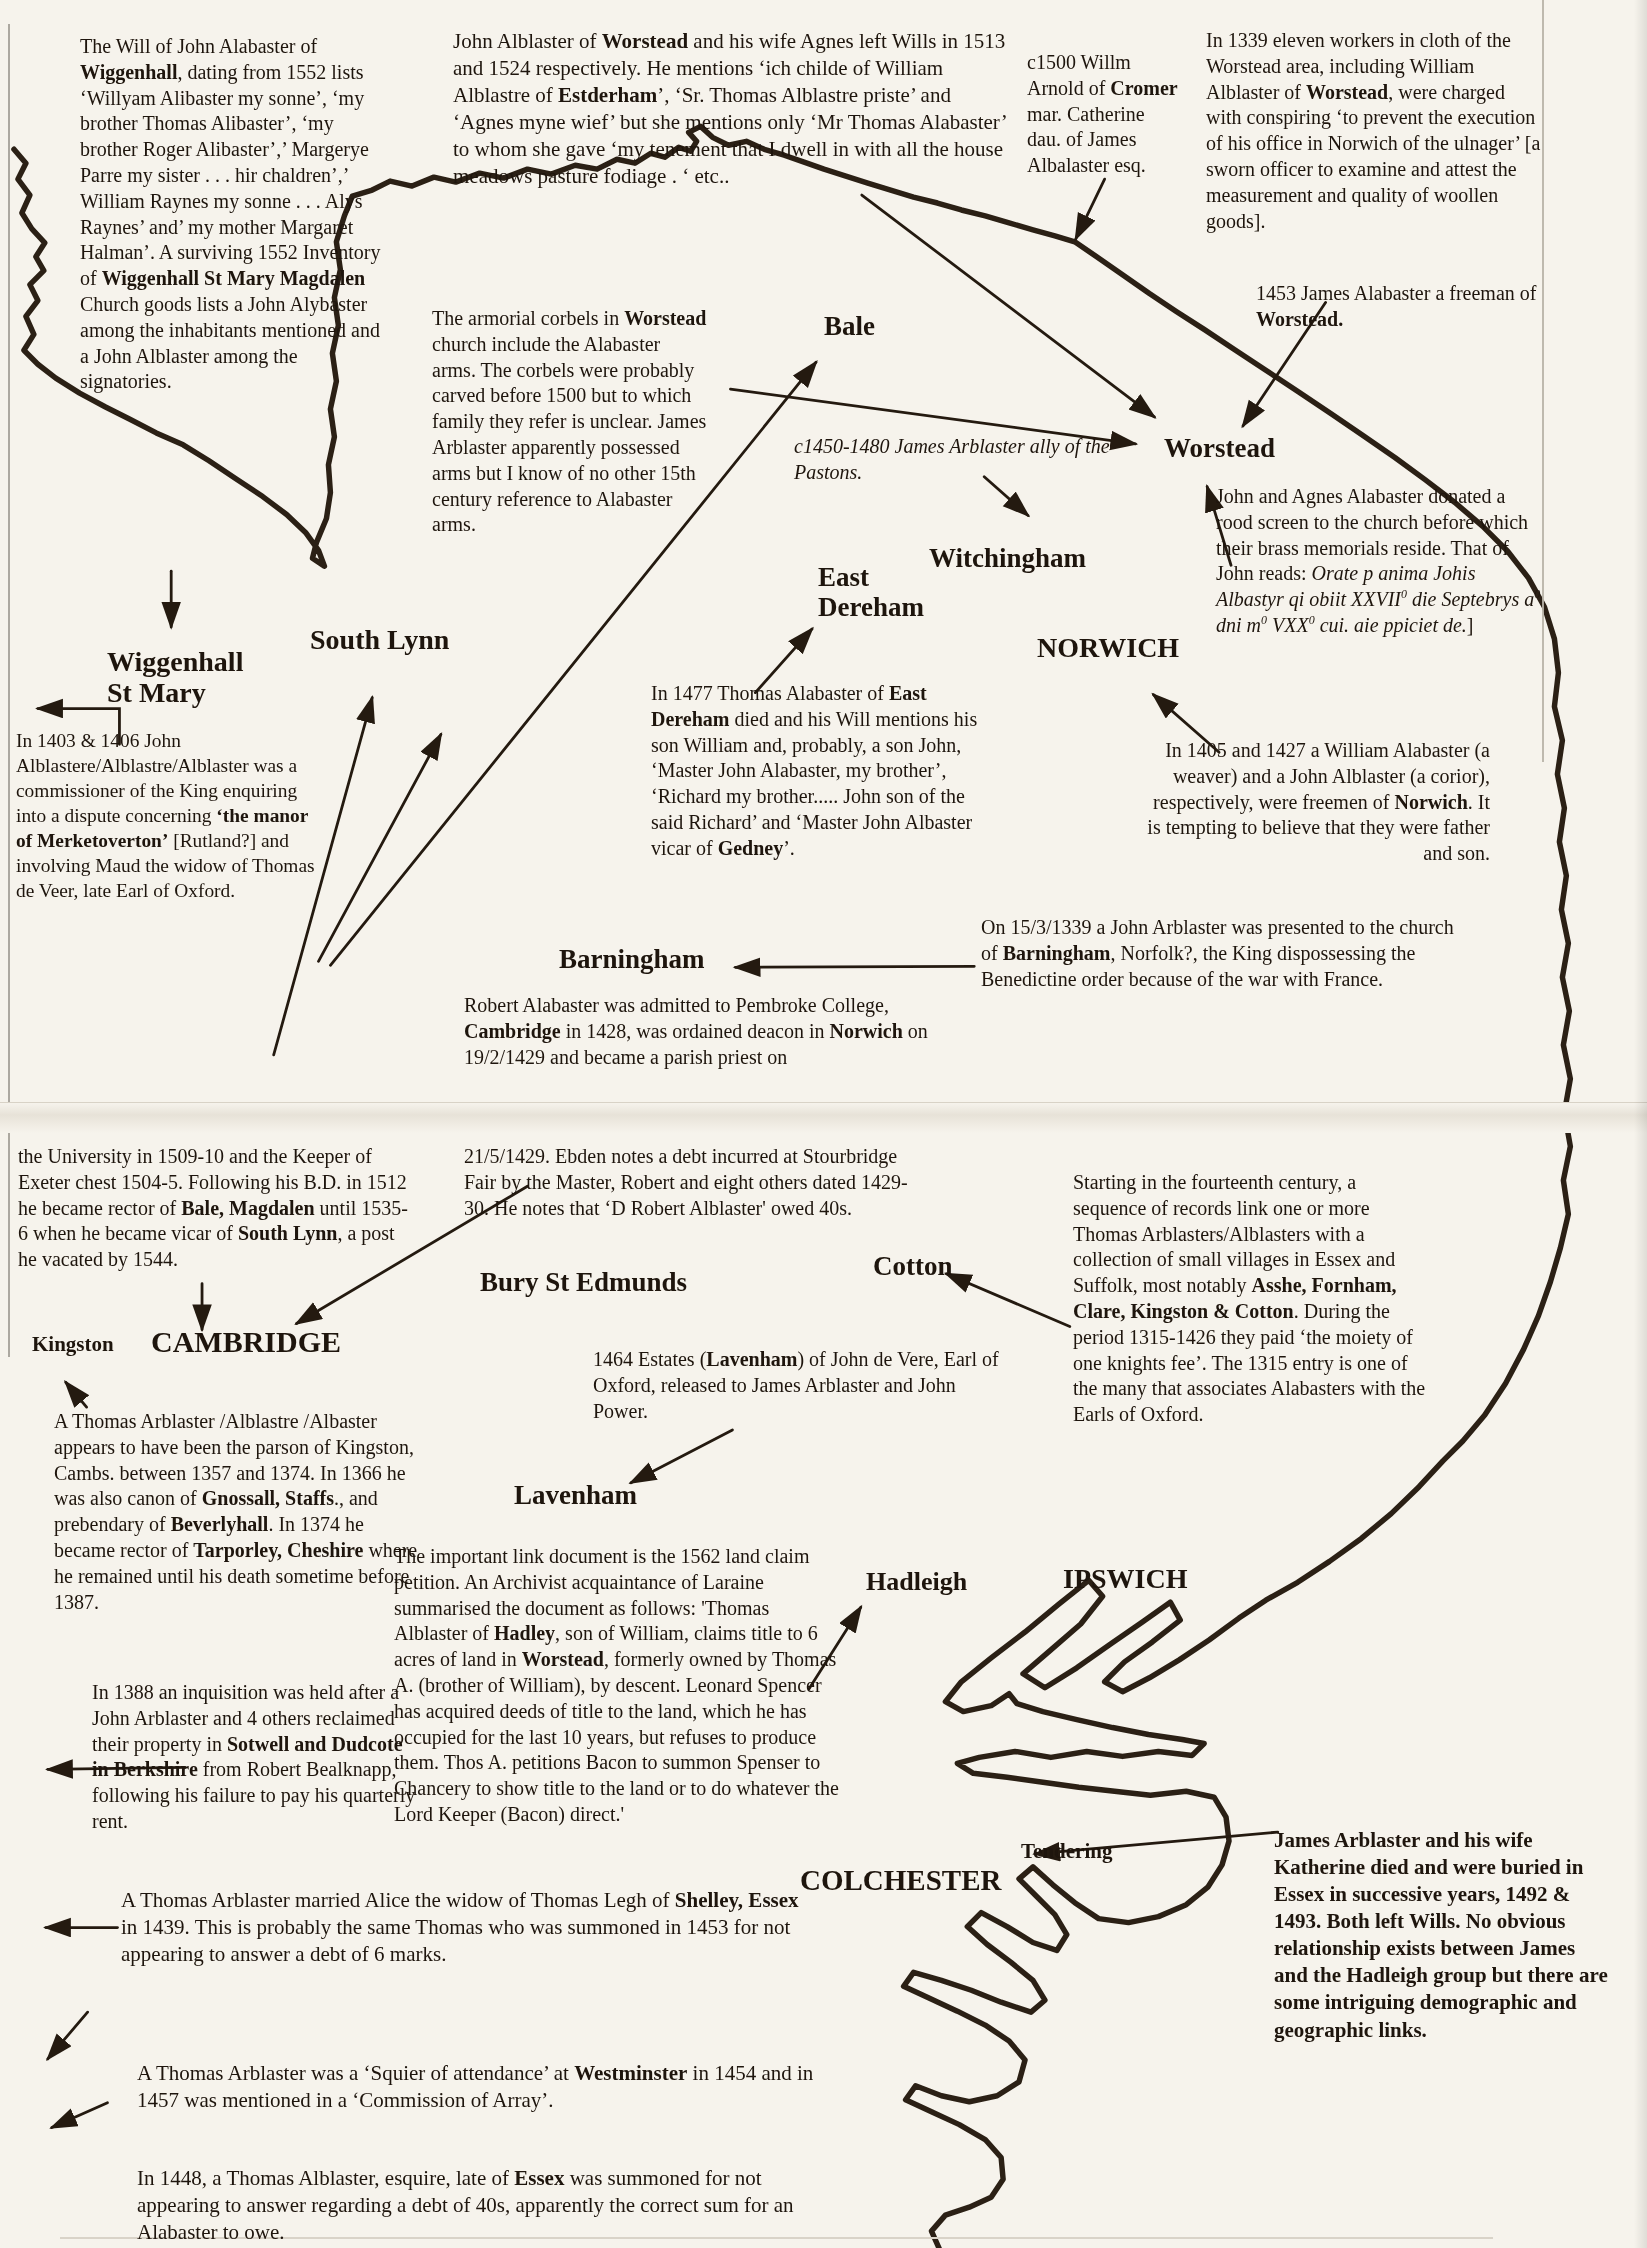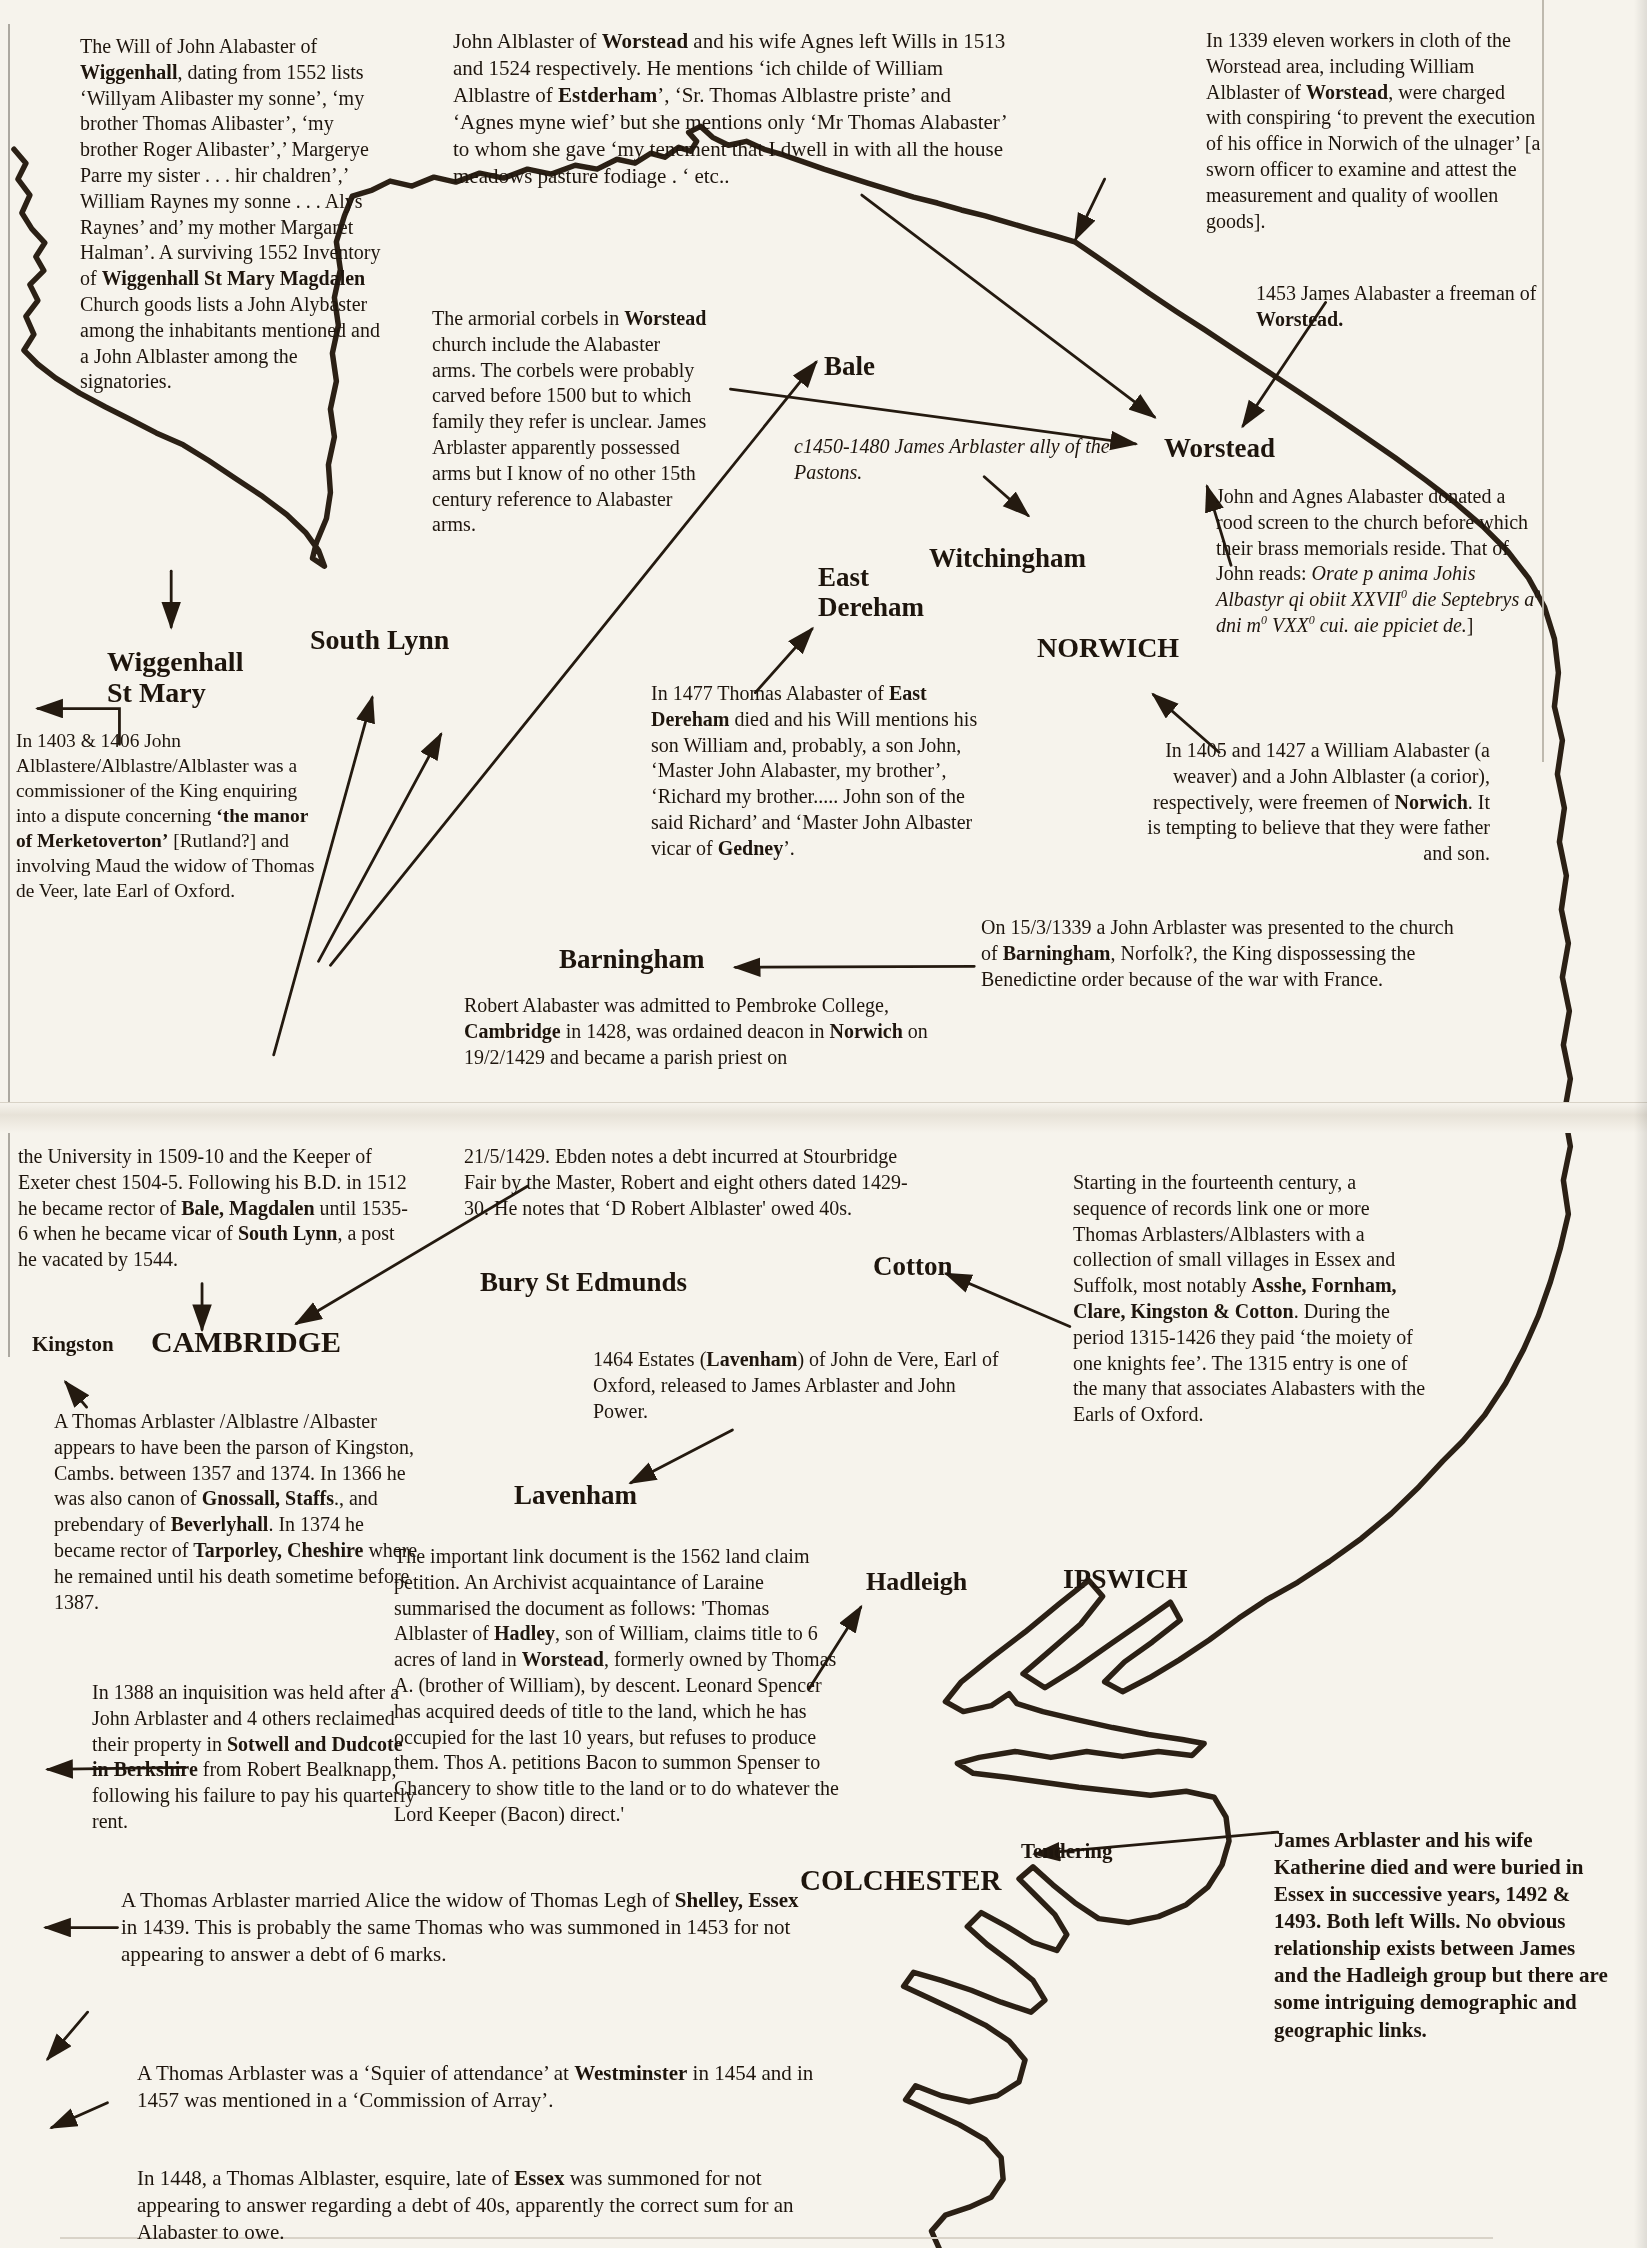--- a/index.html
+++ b/index.html
@@ -65,20 +65,21 @@
       </g>
   </svg>
 
   <div class="scan-edge-left"></div>
   <div class="scan-edge-right"></div>
   <div class="fold-crease"></div>
   <div class="bottom-crease"></div>
   <div class="page-right-shadow"></div>
 <div class="tblock" style="left: 80px; top: 34px; width: 310px; font-size: 20px;"><span>The Will of John Alabaster of </span><span><b>Wiggenhall</b></span><span>, dating from 1552 lists ‘Willyam Alibaster my sonne’, ‘my brother Thomas Alibaster’, ‘my brother Roger Alibaster’,’ Margerye Parre my sister . . . hir chaldren’,’ William Raynes my sonne . . . Alys Raynes’ and’ my mother Margaret Halman’. A surviving 1552 Inventory of </span><span><b>Wiggenhall St Mary Magdalen</b></span><span> Church goods lists a John Alybaster among the inhabitants mentioned and a John Alblaster among the signatories.</span></div>
     <div class="tblock" style="left: 453px; top: 28px; width: 563px; font-size: 21px;"><span>John Alblaster of </span><span><b>Worstead</b></span><span> and his wife Agnes left Wills in 1513 and 1524 respectively. He mentions ‘ich childe of William Alblastre of </span><span><b>Estderham</b></span><span>’, ‘Sr. Thomas Alblastre priste’ and ‘Agnes myne wief’ but she mentions only ‘Mr Thomas Alabaster’ to whom she gave ‘my tenement that I dwell in with all the house meadows pasture fodiage . ‘ etc..</span></div>
+    <div class="tblock" style="left: 1027px; top: 50px; width: 151px; font-size: 20px;"><span>c1500 Willm Arnold  of </span><span><b>Cromer</b></span><span> mar. Catherine dau. of James Albalaster esq.</span></div>
     <div class="tblock" style="left: 1206px; top: 28px; width: 336px; font-size: 20px;"><span>In 1339 eleven workers in cloth of the Worstead area, including William Alblaster of </span><span><b>Worstead</b></span><span>, were charged with conspiring ‘to prevent the execution of his office in Norwich of the ulnager’ [a sworn officer to examine and attest the measurement and quality of woollen goods].</span></div>
     <div class="tblock" style="left: 1256px; top: 281px; width: 308px; font-size: 20px;"><span>1453 James Alabaster a freeman of </span><span><b>Worstead.</b></span></div>
     <div class="tblock" style="left: 432px; top: 306px; width: 277px; font-size: 20px;"><span>The armorial corbels in </span><span><b>Worstead</b></span><span> church include the Alabaster arms. The corbels were probably carved before 1500 but to which family they refer is unclear. James Arblaster apparently possessed arms but I know of no other 15th century reference to Alabaster arms.</span></div>
     <div class="tblock" style="left: 794px; top: 434px; width: 343px; font-size: 20px; font-style: italic;"><span>c1450-1480 James Arblaster ally of the Pastons.</span></div>
     <div class="tblock" style="left: 1216px; top: 484px; width: 330px; font-size: 20px;"><span>John and Agnes Alabaster donated a rood screen to the church before which their brass memorials reside. That of John reads: </span><span><i>Orate p anima Johis Albastyr qi obiit XXVII</i></span><sup><i>0</i></sup><span><i> die Septebrys a</i></span><sup><i>0</i></sup><span><i> dni m</i></span><sup><i>0</i></sup><span><i> VXX</i></span><sup><i>0</i></sup><span><i> cui. aie ppiciet de.</i></span><span>]</span></div>
     <div class="tblock" style="left: 651px; top: 681px; width: 346px; font-size: 20px;"><span>In 1477 Thomas Alabaster of </span><span><b>East Dereham</b></span><span> died and his Will mentions his son William and, probably, a son John, ‘Master John Alabaster, my brother’, ‘Richard my brother..... John son of the said Richard’ and ‘Master John Albaster vicar of </span><span><b>Gedney</b></span><span>’.</span></div>
     <div class="tblock" style="left: 16px; top: 728px; width: 306px; font-size: 19.4px;"><span>In 1403 &amp; 1406 John Alblastere/Alblastre/Alblaster was a commissioner of the King enquiring into a dispute concerning </span><span><b>‘the manor of Merketoverton’</b></span><span> [Rutland?] and involving Maud the widow of Thomas de Veer, late Earl of Oxford.</span></div>
     <div class="tblock" style="left: 1144px; top: 738px; width: 346px; font-size: 20px; text-align: right;"><span>In 1405 and 1427 a William Alabaster (a weaver) and a John Alblaster (a corior), respectively, were freemen of </span><span><b>Norwich</b></span><span>. It is tempting to believe that they were father and son.</span></div>
     <div class="tblock" style="left: 981px; top: 915px; width: 480px; font-size: 20px;"><span>On 15/3/1339 a John Arblaster was presented to the church of </span><span><b>Barningham</b></span><span>, Norfolk?, the King dispossessing the Benedictine order because of the war with France.</span></div>
     <div class="tblock" style="left: 464px; top: 993px; width: 466px; font-size: 20px;"><span>Robert Alabaster was admitted to Pembroke College, </span><span><b>Cambridge</b></span><span> in 1428, was ordained deacon in </span><span><b>Norwich</b></span><span> on 19/2/1429 and became a parish priest on</span></div>
@@ -86,21 +87,21 @@
     <div class="tblock" style="left: 464px; top: 1144px; width: 450px; font-size: 20px;"><span>21/5/1429. Ebden notes a debt incurred at Stourbridge Fair by the Master, Robert and eight others dated 1429-30. He notes that ‘D Robert Alblaster' owed 40s.</span></div>
     <div class="tblock" style="left: 1073px; top: 1170px; width: 356px; font-size: 20px;"><span>Starting in the fourteenth century,  a sequence of records link one or more Thomas Arblasters/Alblasters with a collection of small villages in Essex and Suffolk, most notably </span><span><b>Asshe, Fornham, Clare, Kingston &amp; Cotton</b></span><span>. During the period 1315-1426 they paid ‘the moiety of one knights fee’. The 1315 entry is one of the many that associates Alabasters with the Earls of Oxford.</span></div>
     <div class="tblock" style="left: 593px; top: 1347px; width: 422px; font-size: 20px;"><span>1464 Estates (</span><span><b>Lavenham</b></span><span>) of  John de Vere, Earl of Oxford, released to James Arblaster and John Power.</span></div>
     <div class="tblock" style="left: 54px; top: 1409px; width: 370px; font-size: 20px;"><span>A Thomas Arblaster /Alblastre /Albaster  appears to have been the parson of Kingston, Cambs. between 1357 and 1374. In 1366 he was also canon of </span><span><b>Gnossall, Staffs</b></span><span>., and prebendary of </span><span><b>Beverlyhall</b></span><span>. In 1374 he became rector of </span><span><b>Tarporley, Cheshire</b></span><span> where he remained until his death sometime before 1387.</span></div>
     <div class="tblock" style="left: 394px; top: 1544px; width: 446px; font-size: 20px;"><span>The important link document is the 1562 land claim petition. An Archivist acquaintance of Laraine summarised the document as follows: 'Thomas Alblaster of </span><span><b>Hadley</b></span><span>, son of William, claims title to 6 acres of land in </span><span><b>Worstead</b></span><span>, formerly owned by Thomas A. (brother of William), by descent. Leonard Spencer has acquired deeds of title to the land, which he has occupied for the last 10 years, but refuses to produce them. Thos A. petitions Bacon to summon Spenser to Chancery to show title to the land or to do whatever the Lord Keeper (Bacon) direct.'</span></div>
     <div class="tblock" style="left: 92px; top: 1680px; width: 330px; font-size: 20px;"><span>In 1388 an inquisition was held after a John Arblaster and 4 others reclaimed their property in </span><span><b>Sotwell and Dudcote in Berkshire</b></span><span> from Robert Bealknapp, following his failure to pay his quarterly rent.</span></div>
     <div class="tblock" style="left: 1274px; top: 1827px; width: 340px; font-size: 21px; font-weight: bold;"><span>James Arblaster and his wife Katherine died and were buried in Essex in successive years, 1492 &amp; 1493. Both left Wills. No obvious relationship exists between James and the Hadleigh group but there are some intriguing demographic and geographic links.</span></div>
     <div class="tblock" style="left: 121px; top: 1887px; width: 691px; font-size: 21px;"><span>A Thomas Arblaster married Alice the widow of Thomas Legh of </span><span><b>Shelley, Essex</b></span><span> in 1439. This is probably the same Thomas who was summoned in 1453 for not appearing to answer a debt of 6 marks.</span></div>
     <div class="tblock" style="left: 137px; top: 2060px; width: 720px; font-size: 21px;"><span>A Thomas Arblaster was a ‘Squier of attendance’ at </span><span><b>Westminster</b></span><span> in 1454 and in 1457 was mentioned in a ‘Commission of Array’.</span></div>
     <div class="tblock" style="left: 137px; top: 2165px; width: 661px; font-size: 21px;"><span>In 1448, a Thomas Alblaster, esquire, late of </span><span><b>Essex</b></span><span> was summoned for not appearing to answer regarding a debt of 40s, apparently the correct sum for an Alabaster to owe.</span></div>
-    <div class="plabel" style="left: 824px; top: 312px; font-size: 27px; margin-top: 40px;">
+    <div class="plabel" style="left: 824px; top: 312px; font-size: 27px;">
       <div>Bale</div>
     </div>
     <div class="plabel" style="left: 1164px; top: 434px; font-size: 27px;">
       <div>Worstead</div>
     </div>
     <div class="plabel" style="left: 929px; top: 508px; font-size: 27px; margin-top: 36px;">
       <div>Witchingham</div>
     </div>
     <div class="plabel" style="left: 818px; top: 563px; font-size: 27px;">
       <div>East</div>

